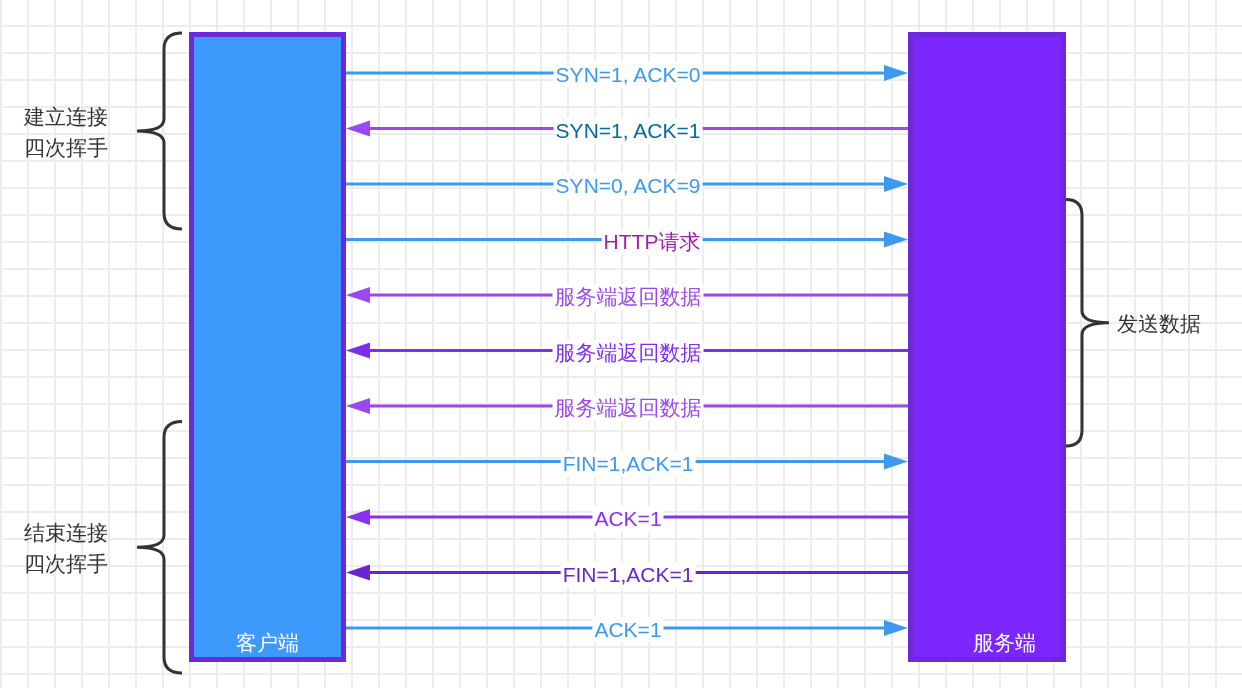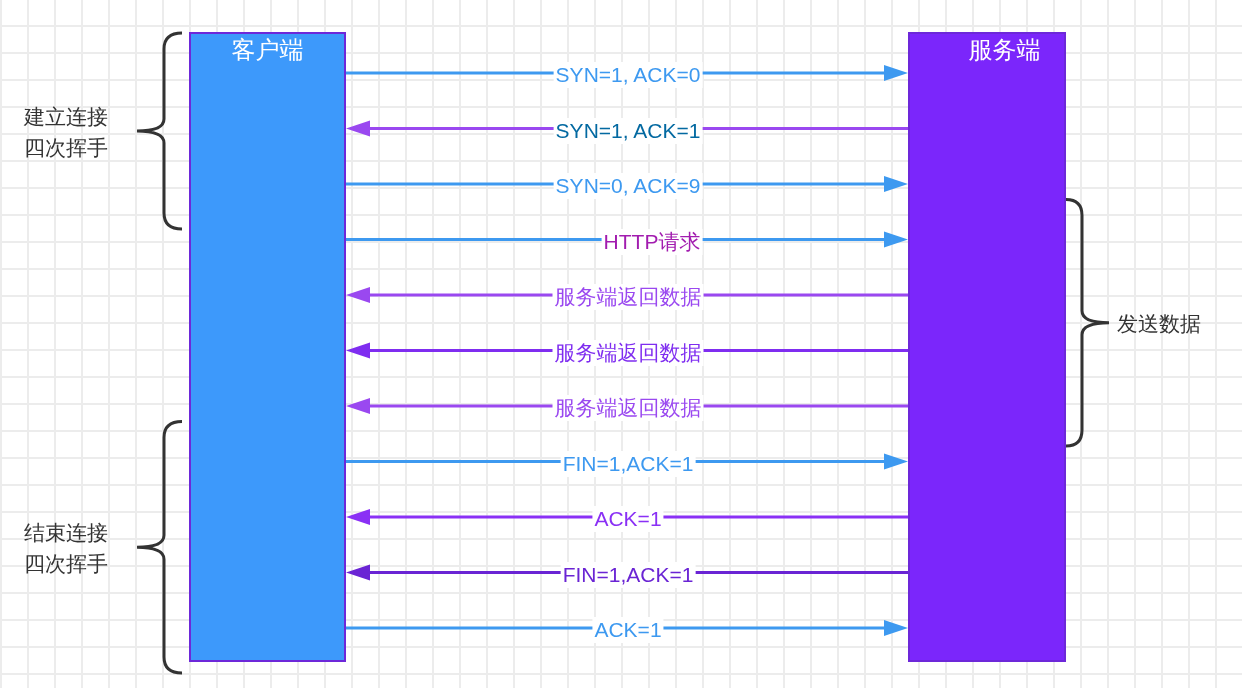--- a/index.html
+++ b/index.html
@@ -8,23 +8,23 @@
     background-color: #ffffff;
     background-image:
       linear-gradient(#ececec 2px, transparent 2px),
       linear-gradient(90deg, #ececec 2px, transparent 2px);
     background-size: 27px 27px, 27px 27px;
     background-position: 0 25px, 0 0;
     font-family: "DejaVu Sans", "Liberation Sans", sans-serif;
   }
   #diagram { position: absolute; left: 0; top: 0; width: 1242px; height: 688px; }
   .entity {
-    position: absolute; box-sizing: border-box; border: 2px solid #6d28d9;
-    display: flex; align-items: flex-start; justify-content: center;
-    color: #ffffff; font-size: 24px;
+    position: absolute; box-sizing: border-box; border: 5px solid #6d28d9;
+    display: flex; align-items: flex-end; justify-content: center;
+    color: #ffffff; font-size: 21px;
   }
   #client { left: 189px; top: 32px; width: 157px; height: 630px; }
   #server { left: 908px; top: 32px; width: 158px; height: 630px; padding-left: 35px; }
   .msg-label {
     position: absolute; transform: translate(-50%, -50%);
     background: #ffffff; padding: 0 2px; font-size: 21px; line-height: 26px;
     white-space: nowrap; font-family: "Liberation Sans", sans-serif;
   }
   .side-label {
     position: absolute; font-size: 21px; line-height: 31px; color: #333333;

